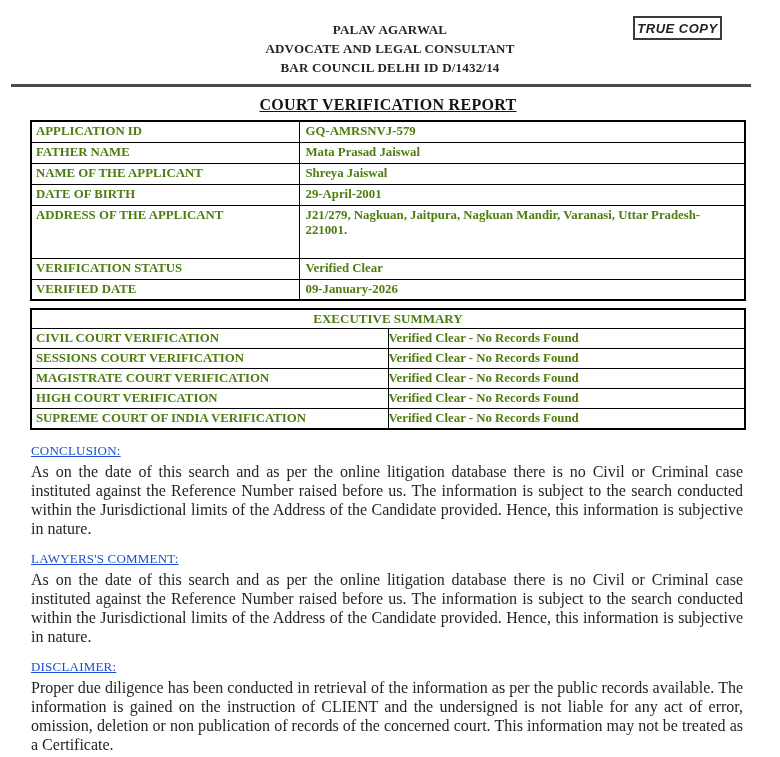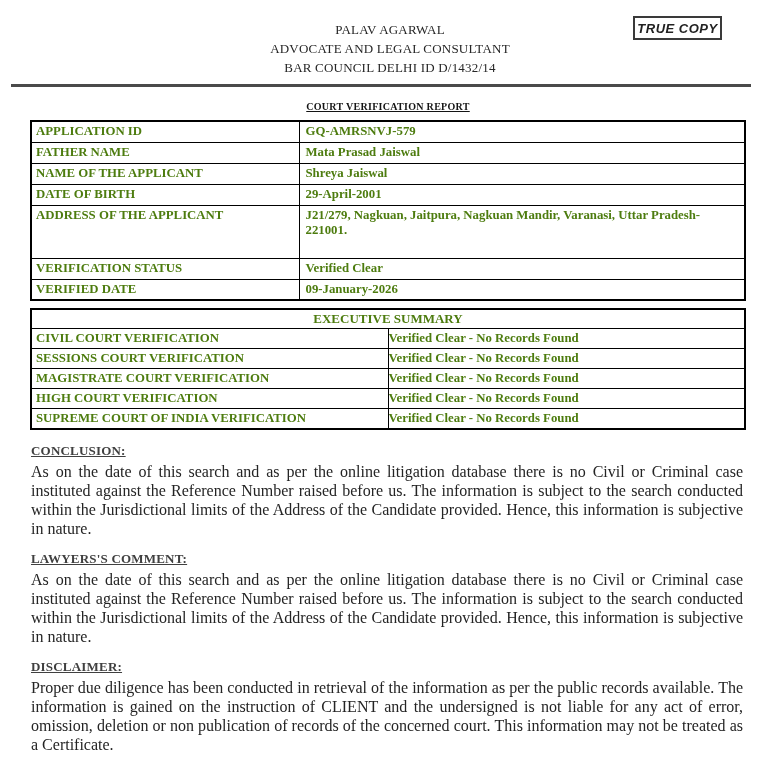--- a/index.html
+++ b/index.html
@@ -20,33 +20,33 @@
     border:2px solid #3a3a3a;
     display:flex; align-items:center; justify-content:center;
     font-family:"Liberation Sans", sans-serif;
     font-style:italic; font-weight:bold; font-size:13px; color:#222;
     letter-spacing:0.5px;
   }
 
   
   .letterhead {
     padding-top:20px; text-align:center;
-    font-weight:normal; font-size:13px; line-height:19px;
+    font-weight:bold; font-size:13px; line-height:19px;
     letter-spacing:0.2px; color:#262626;
   }
 
   .rule {
     margin:7px 29px 0 11px;
     height:3px; background:#4a4a4a;
   }
 
   .report-title-wrap { width:716px; margin:9px 0 0 30px; text-align:center; }
   .report-title {
     display:inline-block;
-    font-weight:bold; font-size:10px;
+    font-weight:bold; font-size:16px;
     text-decoration:underline; letter-spacing:0.3px; color:#141414;text-align:right;
   }
 
   
   table { border-collapse:collapse; table-layout:fixed; }
   .doc-table {
     width:716px; margin:6px 0 0 30px;
     border:2px solid #000;
     font-size:12.8px; font-weight:bold; color:#4d7c0f;
   }
@@ -58,22 +58,22 @@
   .applicant-table tr.tall td { vertical-align:top; }
   .exec-table { margin-top:7px; }
   .exec-table tr { height:19px; }
   .exec-table td.exec-title { text-align:center; font-size:13px; padding:1px 0; }
   .exec-table td.val { padding:1px 0; }
 
   
   .sec { margin:11px 30px 0 31px; }
   .sec-h {
     display:inline-block;
-    font-weight:bold; font-size:13px;
-    text-decoration:underline; color:#404040;
+    font-weight:normal; font-size:13px;
+    text-decoration:underline; color:#1d4ed8;
     letter-spacing:0.2px;
   }
   .sec-b {
     margin-top:3px;
     font-size:16px; line-height:19px;
     text-align:justify; color:#242424;
     width:712px;
   }
 
   

